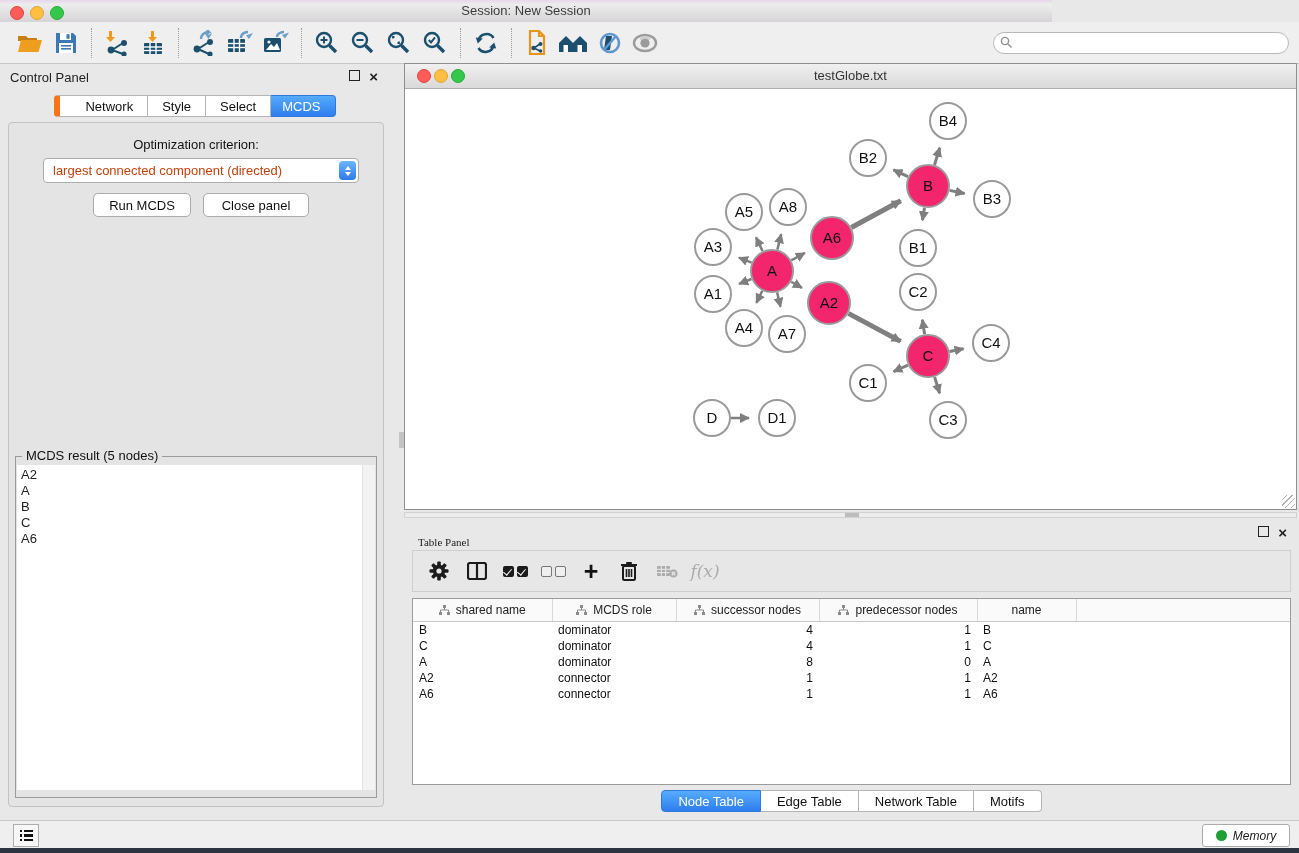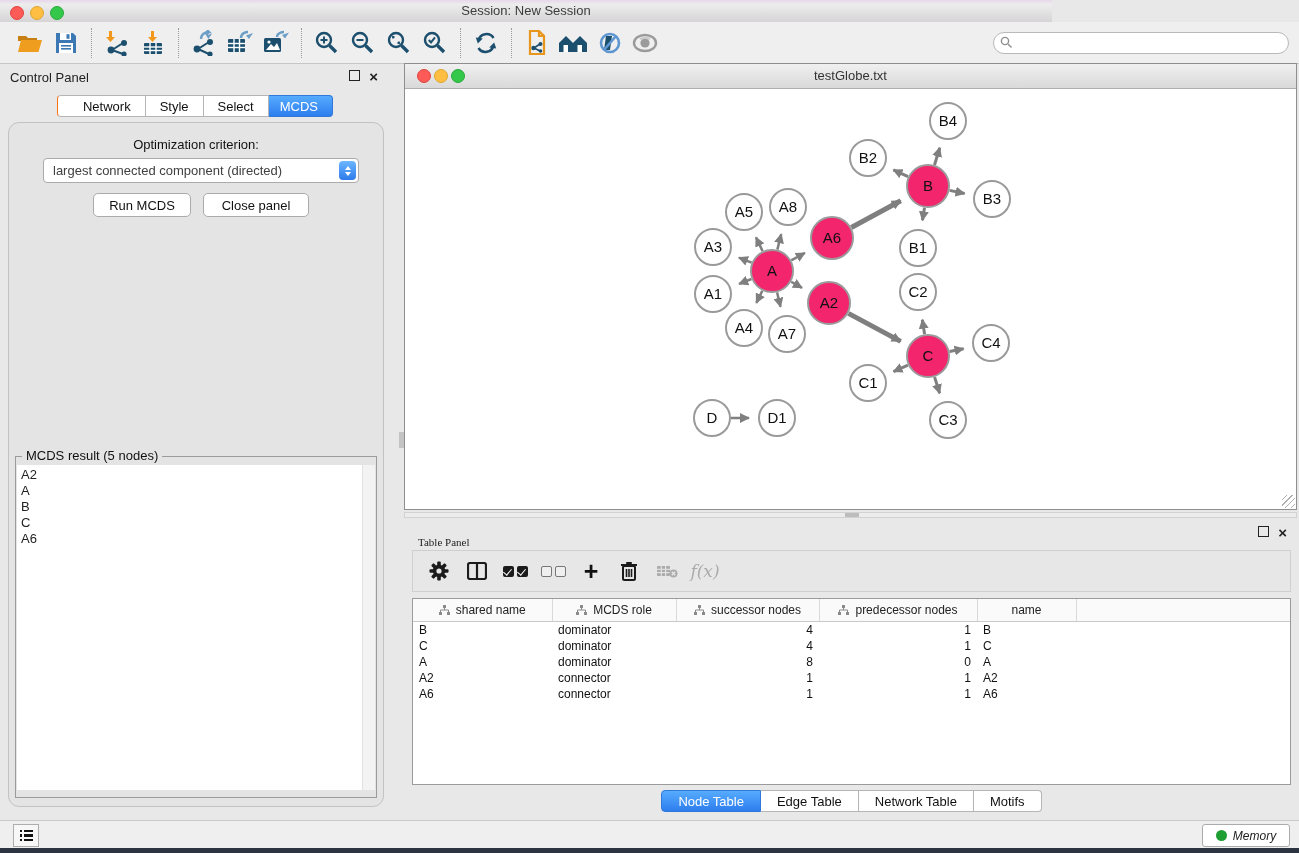--- a/index.html
+++ b/index.html
@@ -31,29 +31,29 @@
 
   
   .cpanel-head{left:0;top:64px;width:390px;height:28px;}
   .cpanel-head .lbl{position:absolute;left:10px;top:6px;font-size:13px;color:#222;}
   .winbtn{position:absolute;top:6px;font-size:12px;color:#222;cursor:default;line-height:14px;}
   .floatglyph{display:inline-block;width:9px;height:9px;border:1.5px solid #222;}
   .xglyph{font-weight:900;font-size:15px;line-height:11px;}
   .cp-tabs{left:0;top:95px;width:390px;height:22px;display:flex;justify-content:center;}
   .cp-tab{height:22px;box-sizing:border-box;border:1px solid #B5B5B5;border-left:none;
     background:#fff;font-size:13px;padding:0 14px;display:flex;align-items:center;color:#111;}
-  .cp-tab:first-child{border-left:1px solid #f97316;border-radius:4px 0 0 4px;padding-left:25px;}
+  .cp-tab:first-child{border-left:6px solid #f97316;border-radius:4px 0 0 4px;padding-left:25px;}
   .cp-tab:last-child{border-radius:0 4px 4px 0;}
   .cp-tab.active{background:linear-gradient(#56ACFE,#2E7DEE);border-color:#2E79D9;color:#fff;padding-left:11px;}
   .cp-body{left:8px;top:122px;width:374px;height:683px;background:#E4E4E4;
-    border:1px solid #C2C2C2;border-radius:11px;}
+    border:1px solid #C2C2C2;border-radius:4px;}
   .opt-label{position:absolute;left:0;width:100%;top:14px;text-align:center;font-size:13px;color:#111;}
   .combo{position:absolute;left:34px;top:35px;width:314px;height:23px;background:#fff;
     border:1px solid #ABABAB;border-radius:4px;display:flex;align-items:center;}
-  .combo .val{flex:1;font-size:13px;padding-left:9px;color:#404040;white-space:nowrap;}
+  .combo .val{flex:1;font-size:13px;padding-left:9px;color:#c2410c;white-space:nowrap;}
   .stepper{width:17px;height:19px;margin-right:2px;border-radius:4px;
     background:linear-gradient(#6DB6FF,#2D7BEA);display:flex;flex-direction:column;
     align-items:center;justify-content:center;gap:2px;}
   .stepper i{width:0;height:0;border-left:3.5px solid transparent;border-right:3.5px solid transparent;}
   .stepper i.up{border-bottom:4px solid #fff;}
   .stepper i.dn{border-top:4px solid #fff;}
   .cpbtn{position:absolute;top:70px;height:22px;background:#fff;border:1px solid #ABABAB;
     border-radius:5px;font-size:13px;color:#111;display:flex;align-items:center;justify-content:center;}
   .resultbox{position:absolute;left:6px;top:333px;width:360px;height:340px;border:1px solid #9B9B9B;}
   .resultbox .legend{position:absolute;left:6px;top:-9px;background:#E4E4E4;padding:0 4px;font-size:13px;color:#111;}

